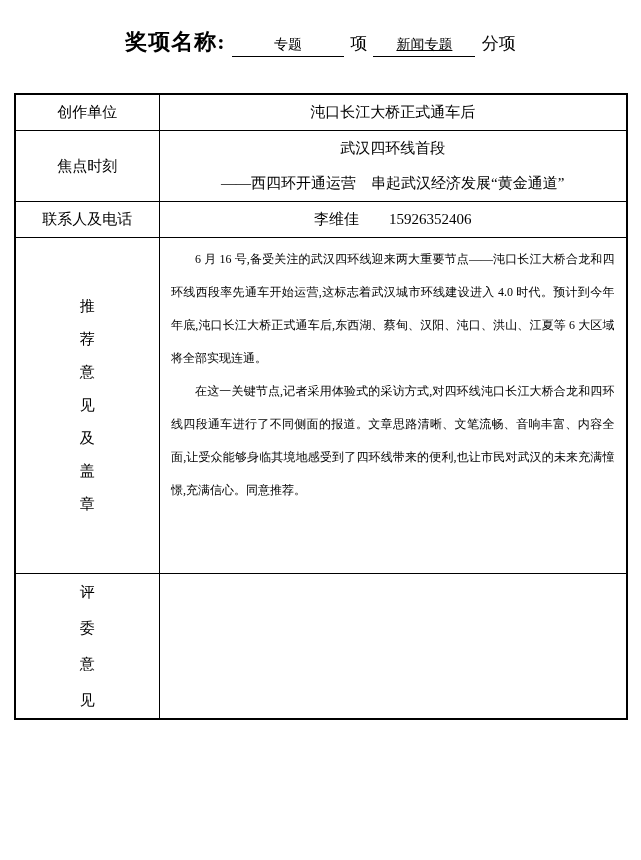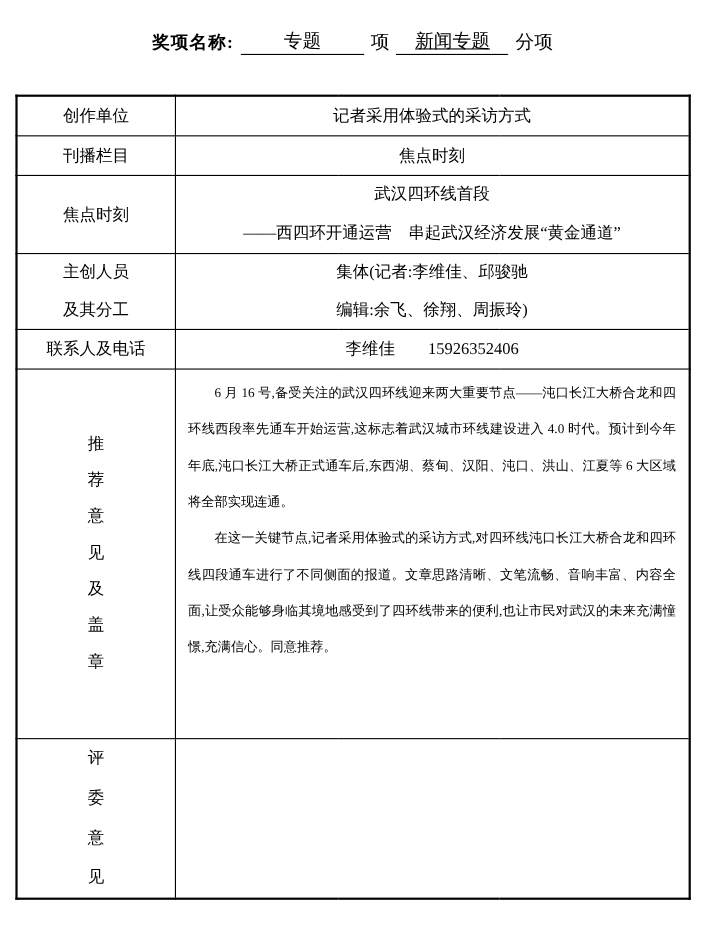--- a/index.html
+++ b/index.html
@@ -18,29 +18,29 @@
   }
   
   .form-header {
     padding-top: 27px;
     text-align: center;
     font-size: 17px;
     white-space: nowrap;
   }
   .form-header .hdr-label {
     font-weight: bold;
-    font-size: 16px;
+    font-size: 22px;
     letter-spacing: 1px;
     text-align: center;
   }
   .blank-line {
     display: inline-block;
     border-bottom: 1.5px solid #000;
     text-align: center;
-    font-size: 17px;
+    font-size: 14px;
     line-height: 22px;
     vertical-align: bottom;
     margin: 0 2px;
   }
   .blank-1 { width: 112px; }
   .blank-2 { width: 102px; text-decoration: underline; }
 
   
   table.form-table {
     border-collapse: collapse;
@@ -116,41 +116,31 @@
     <colgroup>
       <col style="width:145px">
       <col style="width:148px">
       <col style="width:146px">
       <col style="width:173px">
     </colgroup>
 
     <tbody>
         <tr class="r-unit">
       <td class="label-cell">创作单位</td>
-      <td colspan="3">记者采用体验式的采访方式</td>
+      <td colspan="3">沌口长江大桥正式通车后</td>
     </tr>
 
 
-    <tr class="r-column">
-      <td class="label-cell">刊播栏目</td>
-      <td colspan="3">焦点时刻</td>
-    </tr>
 
     <tr class="r-title">
       <td class="label-cell">焦点时刻</td>
       <td colspan="3" class="preline title-lines">武汉四环线首段
 ——西四环开通运营　串起武汉经济发展“黄金通道”</td>
     </tr>
 
-    <tr class="r-creator">
-      <td class="label-cell preline two-line">主创人员
-及其分工</td>
-      <td colspan="3" class="preline two-line">集体(记者:李维佳、邱骏驰
-编辑:余飞、徐翔、周振玲)</td>
-    </tr>
 
     <tr class="r-contact">
       <td class="label-cell">联系人及电话</td>
       <td colspan="3">李维佳　　15926352406</td>
     </tr>
 
     <tr class="r-recom">
       <td class="label-cell vlabel vlabel-recom">推
 荐
 意

